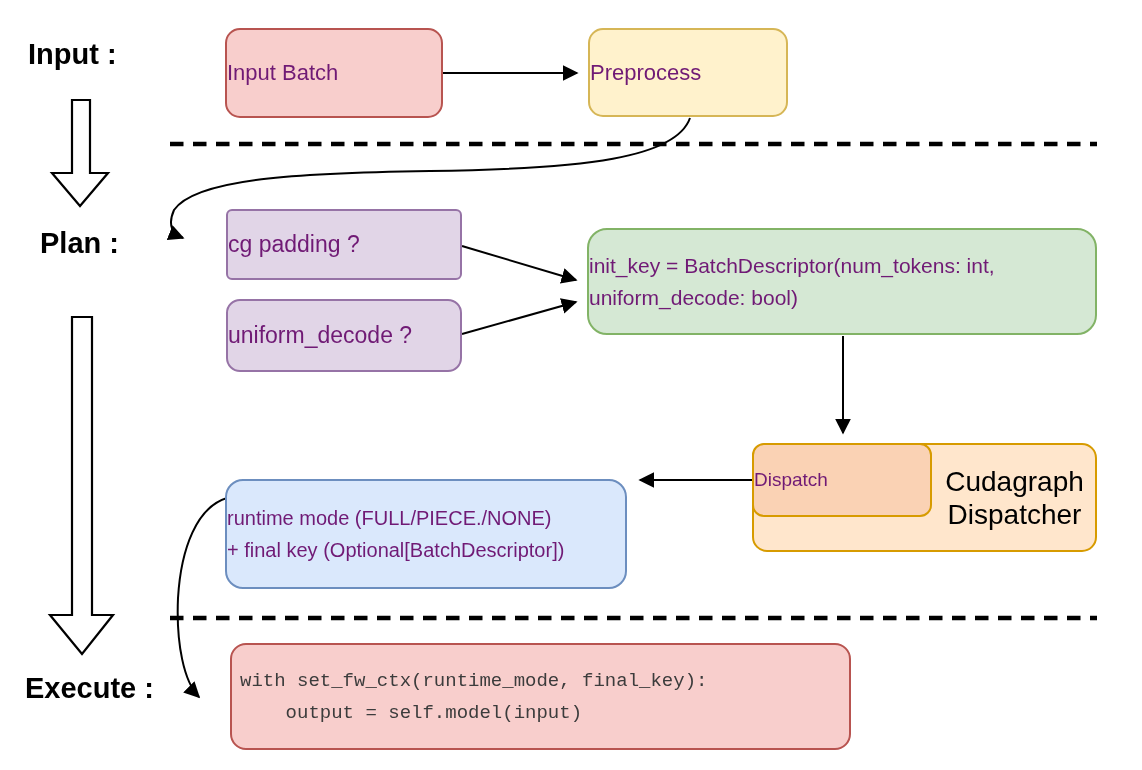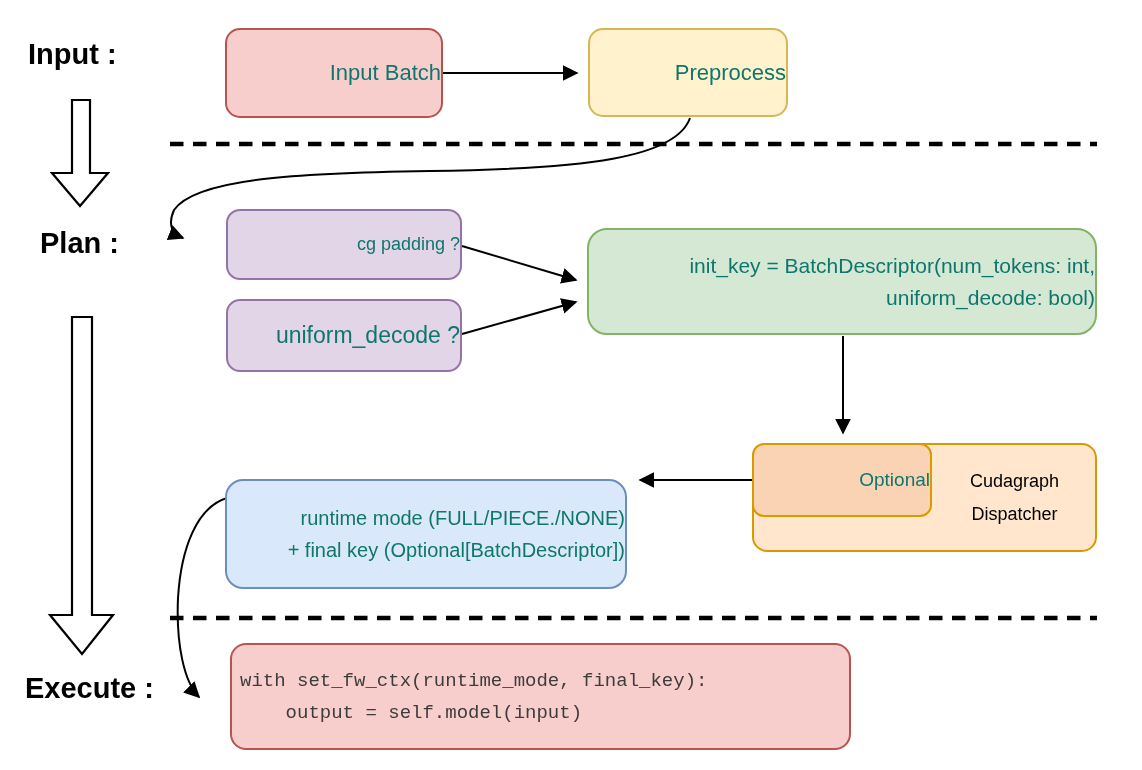--- a/index.html
+++ b/index.html
@@ -23,50 +23,50 @@
     font-size: 29px;
     color: #000000;
     white-space: nowrap;
   }
   
   .node {
     position: absolute;
     box-sizing: border-box;
     display: flex;
     flex-direction: column;
-    align-items: flex-end;
+    align-items: flex-start;
     justify-content: center;
     text-align: center;
-    color: #0f766e;
+    color: #701a75;
     border-style: solid;
     border-width: 2px;
   }
   .node span { display: block; }
 
   .box-red    { background: var(--red-fill);    border-color: var(--red-stroke); }
   .box-yellow { background: var(--yellow-fill); border-color: var(--yellow-stroke); }
   .box-purple { background: var(--purple-fill); border-color: var(--purple-stroke); }
   .box-green  { background: var(--green-fill);  border-color: var(--green-stroke); }
   .box-blue   { background: var(--blue-fill);   border-color: var(--blue-stroke); }
   .box-orange-outer { background: var(--orange-fill);       border-color: var(--orange-stroke); }
   .box-orange-inner { background: var(--orange-inner-fill); border-color: var(--orange-stroke); }
 
   #node-input-batch    { left:225px; top:28px;  width:218px; height:90px;  border-radius:15px; font-size:22px; }
   #node-preprocess     { left:588px; top:28px;  width:200px; height:89px;  border-radius:15px; font-size:22px; }
-  #node-cg-padding     { left:226px; top:209px; width:236px; height:71px;  border-radius:14px; font-size:18px; }
+  #node-cg-padding     { left:226px; top:209px; width:236px; height:71px;  border-radius:6px; font-size:23px; }
   #node-uniform-decode { left:226px; top:299px; width:236px; height:73px;  border-radius:14px; font-size:23px; }
   #node-init-key       { left:587px; top:228px; width:510px; height:107px; border-radius:20px; font-size:21px; line-height:32px; }
   #node-runtime-mode   { left:225px; top:443px; width:402px; height:110px; border-radius:18px; font-size:20px; line-height:32px;margin-top:36px; }
   #node-cudagraph-dispatcher { left:752px; top:443px; width:345px; height:109px; border-radius:15px; }
   #node-dispatch       { left:752px; top:443px; width:180px; height:74px;  border-radius:12px; font-size:19px; }
   #dispatcher-title {
     position: absolute;
     left: 932px; top: 443px; width: 165px; height: 109px;
     display: flex; flex-direction: column; align-items: center; justify-content: center;
-    font-size: 18px; line-height: 33px; color: #000000; text-align: center;
+    font-size: 28px; line-height: 33px; color: #000000; text-align: center;
   }
   #node-execute-code {
     left:222px; top:643px; width:621px; height:107px; border-radius:16px;
     align-items: flex-start;
     font-family: "Liberation Mono", "DejaVu Sans Mono", monospace;
     font-size: 19px; line-height: 32px;
     color: var(--code-text);
     padding-left: 8px;
     text-align: left;
     margin-left: 8px;
@@ -154,21 +154,21 @@
   </div>
 
   <div class="node box-green" id="node-init-key">
     <span>init_key = BatchDescriptor(num_tokens: int,</span>
     <span>uniform_decode: bool)</span>
   </div>
 
   <div class="node box-orange-outer" id="node-cudagraph-dispatcher"></div>
 
   <div class="node box-orange-inner" id="node-dispatch">
-    <span>Optional</span>
+    <span>Dispatch</span>
   </div>
 
   <div id="dispatcher-title">
     <span>Cudagraph</span>
     <span>Dispatcher</span>
   </div>
 
   <div class="node box-blue" id="node-runtime-mode">
     <span>runtime mode (FULL/PIECE./NONE)</span>
     <span>+ final key (Optional[BatchDescriptor])</span>

